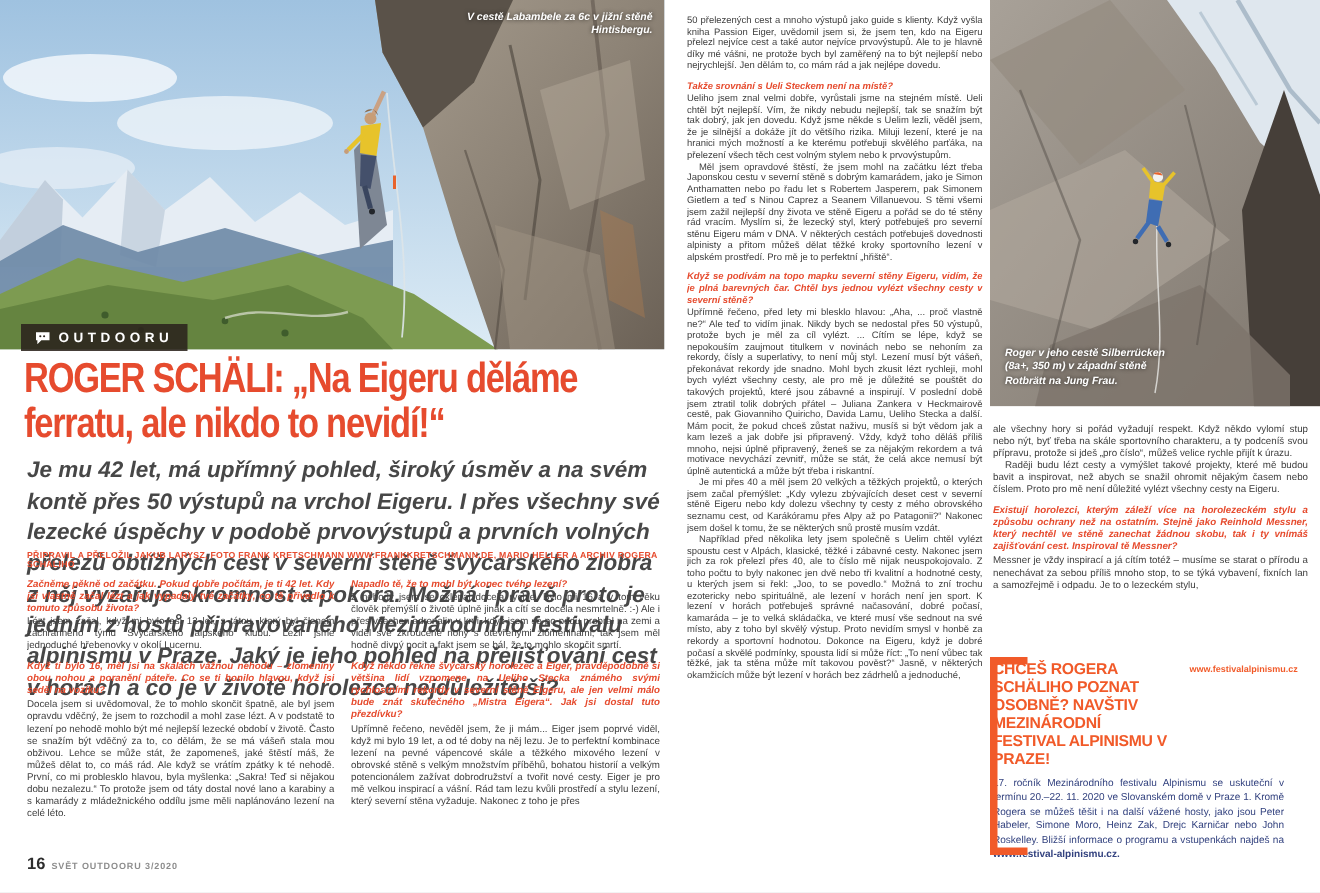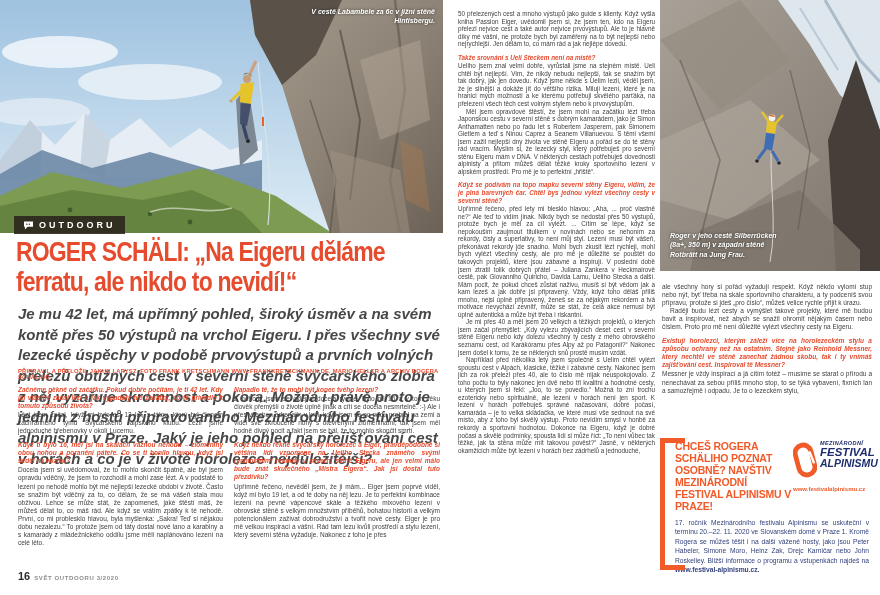--- a/index.html
+++ b/index.html
@@ -34,21 +34,21 @@
   .col p{margin:0;}
   .col p.q{color:#e64b2e;font-weight:bold;font-style:italic;margin:6px 0 1px;}
   .col p:first-child{margin-top:0;}
   .col p.ai{text-indent:8px;}
   .col1{left:18px;top:386px;width:205px;height:174px;}
   .col2{left:234px;top:386px;width:206px;height:174px;}
   .col3{left:458px;top:10px;width:197px;height:554px;font-size:6.3px;line-height:1.2;}
   .col4{left:662px;top:283px;width:210px;height:158px;}
 
   
-  .festival{position:absolute;left:660px;top:438px;width:215px;height:132px;padding-left:15px;box-sizing:border-box;}
+  .festival{position:absolute;left:660px;top:438px;width:215px;height:132px;padding-left:2px;box-sizing:border-box;}
   .festival::before{content:"";position:absolute;left:0;top:0;bottom:0;width:5px;background:#f15a29;}
   .fest-arm{position:absolute;left:0;width:25px;height:5px;background:#f15a29;}
   .fest-arm.top{top:0;} .fest-arm.bottom{bottom:0;}
   .fest-head{display:flex;justify-content:space-between;align-items:flex-start;padding-top:3px;}
   .fest-title{width:118px;color:#f15a29;font-weight:bold;font-size:10.5px;line-height:1.14;letter-spacing:-.2px;}
   .fest-logo{width:82px;text-align:left;}
   .fest-logo-row{display:flex;align-items:flex-start;gap:3px;}
   .fest-logo-text{color:#1d2e6e;font-style:italic;font-weight:bold;line-height:1;}
   .flt1{font-size:5.5px;letter-spacing:.4px;}
   .flt2{font-size:11.5px;} .flt3{font-size:10.5px;}
@@ -199,35 +199,20 @@
     </svg>
     <div class="photo-caption caption-secondary">Roger v jeho cestě Silberrücken (8a+, 350 m) v západní stěně Rotbrätt na Jung Frau.</div>
   </div>
 
   <div class="festival">
     <div class="fest-arm top"></div>
     <div class="fest-arm bottom"></div>
     <div class="fest-head">
       <div class="fest-title">CHCEŠ ROGERA SCHÄLIHO POZNAT OSOBNĚ? NAVŠTIV MEZINÁRODNÍ FESTIVAL ALPINISMU V PRAZE!</div>
       <div class="fest-logo">
-        <div class="fest-logo-row">
-          <span>
-            <svg width="24" height="38" viewBox="0 0 30 46">
-                <g transform="rotate(-15 15 23)">
-                  <rect x="5" y="4" width="20" height="38" rx="10" fill="none" stroke="#f15a29" stroke-width="6"></rect>
-                  <line x1="23" y1="14" x2="25" y2="30" stroke="#ffffff" stroke-width="3"></line>
-                </g>
-              </svg>
-          </span>
-          <span class="fest-logo-text">
-            <div class="flt1">MEZINÁRODNÍ</div>
-            <div class="flt2">FESTIVAL</div>
-            <div class="flt3">ALPINISMU</div>
-          </span>
-        </div>
         <div class="fest-logo-url">www.festivalalpinismu.cz</div>
       </div>
     </div>
     <div class="fest-body"><span>17. ročník Mezinárodního festivalu Alpinismu se uskuteční v termínu 20.–22. 11. 2020 ve Slovanském domě v Praze 1. Kromě Rogera se můžeš těšit i na další vážené hosty, jako jsou Peter Habeler, Simone Moro, Heinz Zak, Drejc Karničar nebo John Roskelley. Bližší informace o programu a vstupenkách najdeš na </span><b>www.festival-alpinismu.cz.</b></div>
   </div>
 
   <div class="footer footer-left">
     <span class="pg">16</span>
     <span class="ft">SVĚT OUTDOORU 3/2020</span>
   </div>

